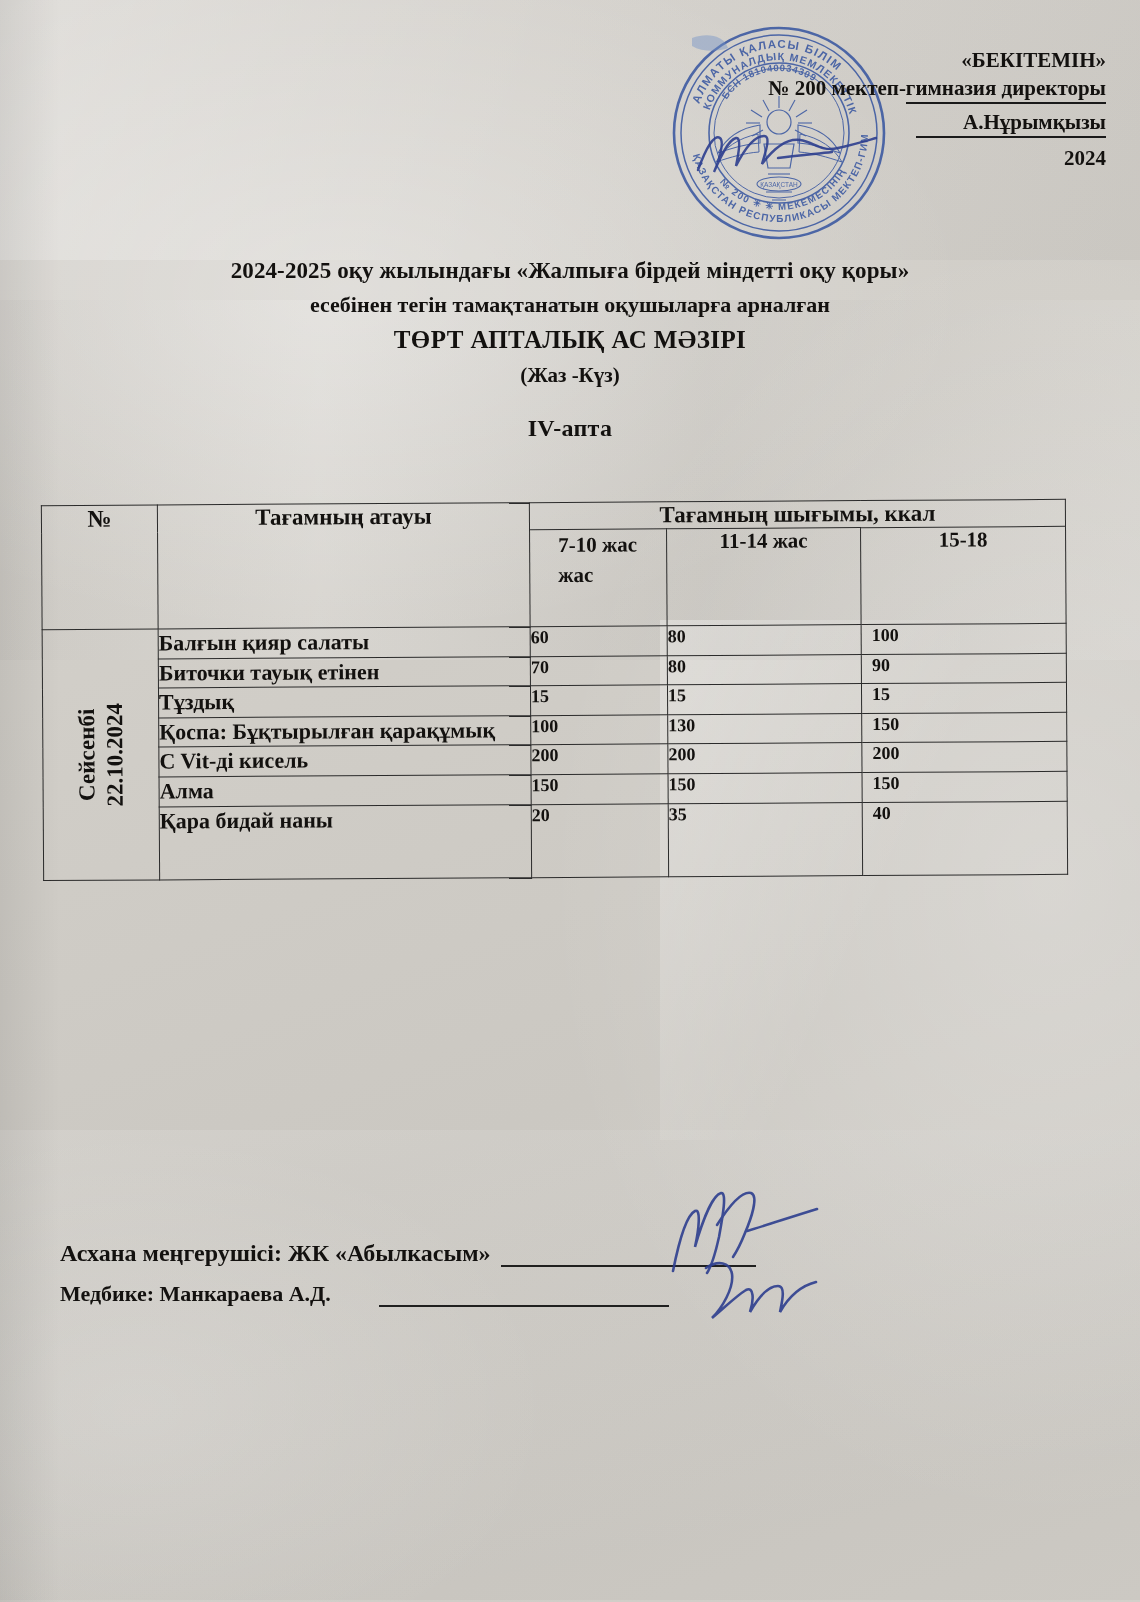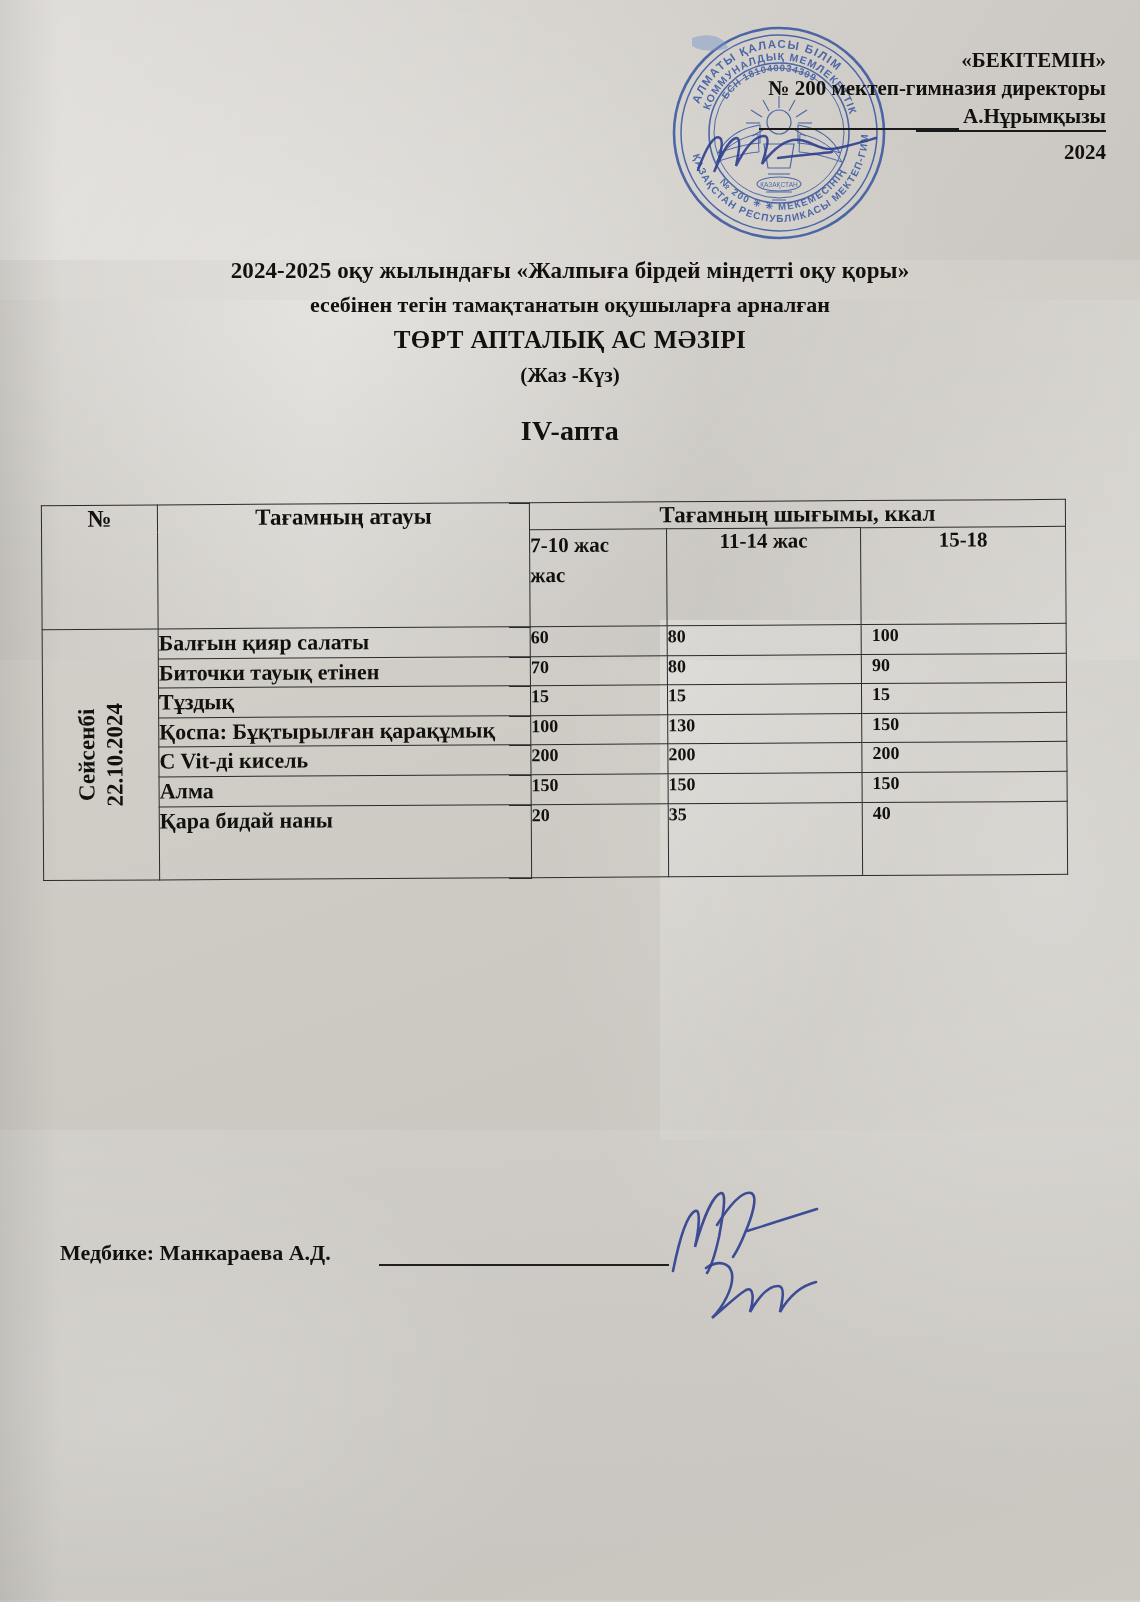--- a/index.html
+++ b/index.html
@@ -63,21 +63,21 @@
     font-size: 21px;
     line-height: 1.34;
     z-index: 6;
   }
   #approval .ap-line { white-space: nowrap; }
   .sigline-h {
     display: inline-block;
     border-bottom: 2px solid #1a1a1a;
     vertical-align: middle;
   }
-  #approval .l3 { display: flex; justify-content: flex-end; align-items: flex-end; gap: 4px; }
+  #approval .l3 { display: flex; justify-content: flex-end; align-items: flex-end; gap: 4px; flex-direction: column; }
   #approval .l4 { display: flex; justify-content: flex-end; align-items: flex-end; gap: 6px; flex-direction: column; }
 
   
   #stamp {
     position: absolute;
     left: 668px;
     top: 22px;
     width: 222px;
     height: 222px;
     z-index: 4;
@@ -109,21 +109,21 @@
   #titleblock .t1 { font-size: 23px; letter-spacing: 0.1px; }
   #titleblock .t2 { font-size: 22px; margin-top: 8px; }
   #titleblock .t3 { font-size: 25px; margin-top: 8px; letter-spacing: 0.4px; }
   #titleblock .t4 { font-size: 21px; margin-top: 9px; font-weight: bold; }
   #week {
     position: absolute;
     left: 0;
     top: 415px;
     width: 1140px;
     text-align: center;
-    font-size: 28px;
+    font-size: 24px;
     font-weight: bold;
     letter-spacing: 0.3px;
     z-index: 5;
   }
 
   
   #table-wrap {
     position: absolute;
     left: 42px;
     top: 502px;
@@ -155,21 +155,21 @@
     font-weight: bold;
     padding-top: 9px;
   }
   th.h-no { font-size: 24px; }
   th.h-age {
     font-size: 21px;
     font-weight: bold;
     height: 96px;
     padding: 8px 0 0 0;
   }
-  th.h-age.a1 { text-align: left; padding-left: 0; line-height: 1.45; }
+  th.h-age.a1 { text-align: left; padding-left: 28px; line-height: 1.45; }
   th.h-age.a2 { text-align: center; }
   th.h-age.a3 { text-align: center; }
 
   td.dish {
     font-size: 22px;
     padding: 12px 8px 14px 14px;
     line-height: 1.3;
     text-align: left;
   }
   td.val {
@@ -418,20 +418,24 @@
           <td class="dish" style="padding-bottom:44px;">Қара бидай наны</td>
           <td class="val">20</td>
           <td class="val v2">35</td>
           <td class="val v3">40</td>
         </tr>
       </tbody>
     </table>
   </div>
 
   <div id="footer">
+    <div class="f-row r1">
+      <span class="f-label">Асхана меңгерушісі: ЖК «Абылкасым»</span>
+      <span class="f-rule"></span>
+    </div>
     <div class="f-row r2">
       <span class="f-label">Медбике:  Манкараева А.Д.</span>
       <span class="f-rule"></span>
     </div>
 
     <div id="foot-sign-1">
       <svg viewBox="0 0 180 90" width="180" height="90" aria-hidden="true">
         <g fill="none" stroke="#2e3f8f" stroke-width="2.6" stroke-linecap="round">
           <path d="M 18,86 C 24,56 32,30 40,26 C 46,23 44,44 40,62 C 48,34 58,10 66,8 C 72,7 68,30 64,52 C 60,70 56,82 52,88"></path>
           <path d="M 62,40 C 76,18 88,6 96,8 C 104,11 96,34 90,48 C 86,58 82,66 78,72"></path>

